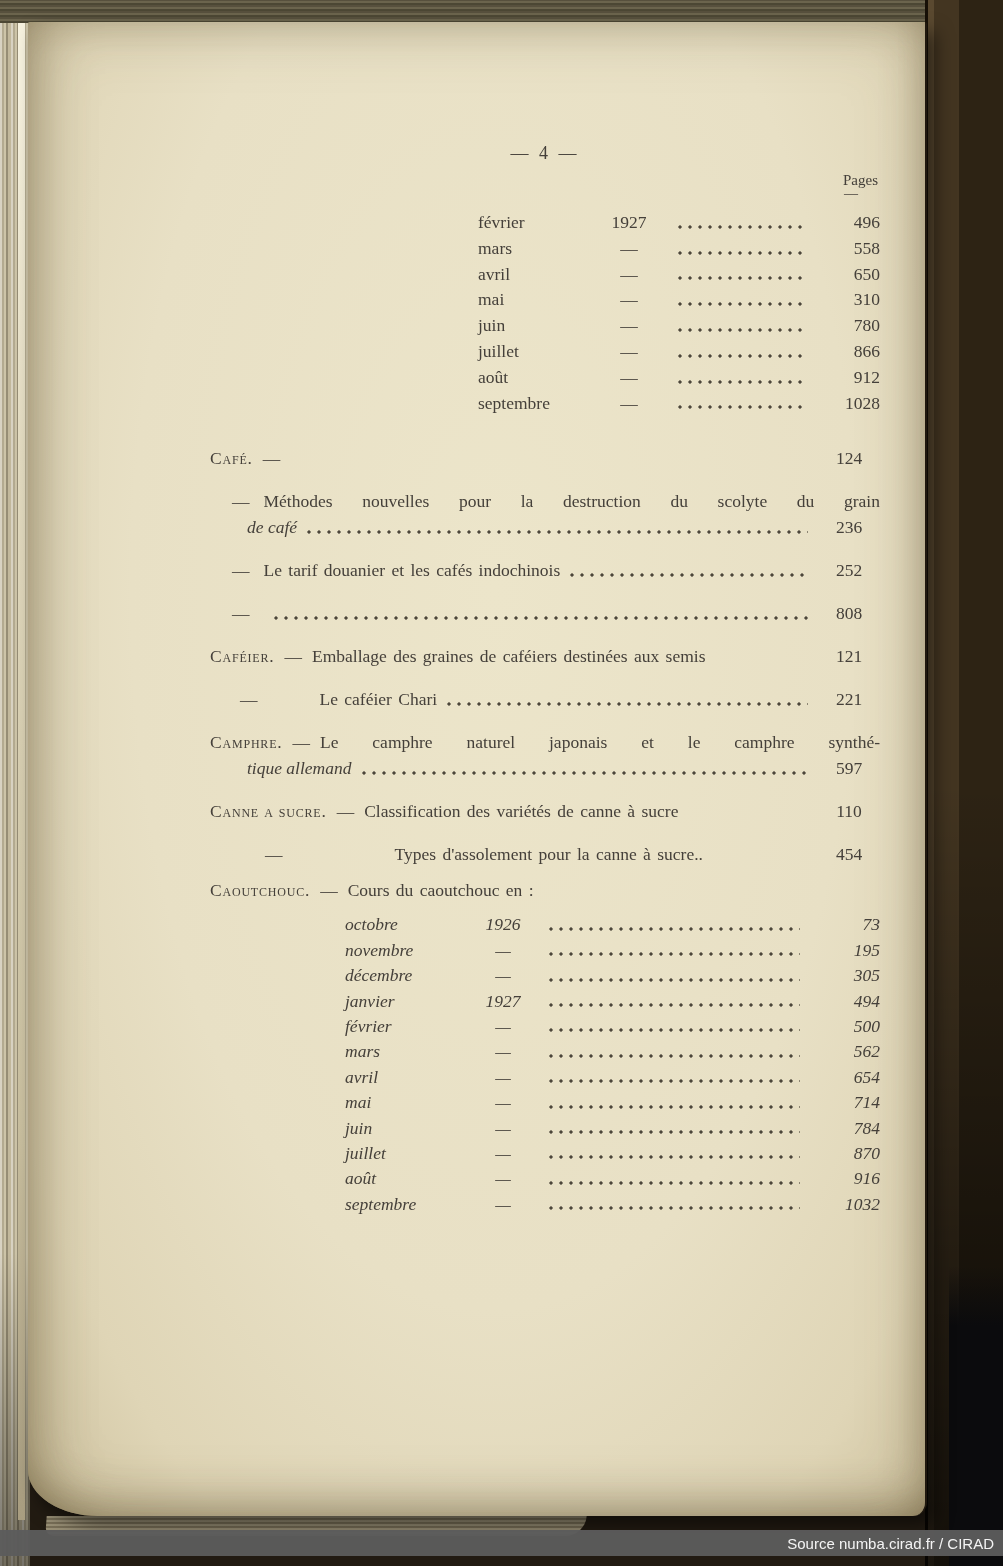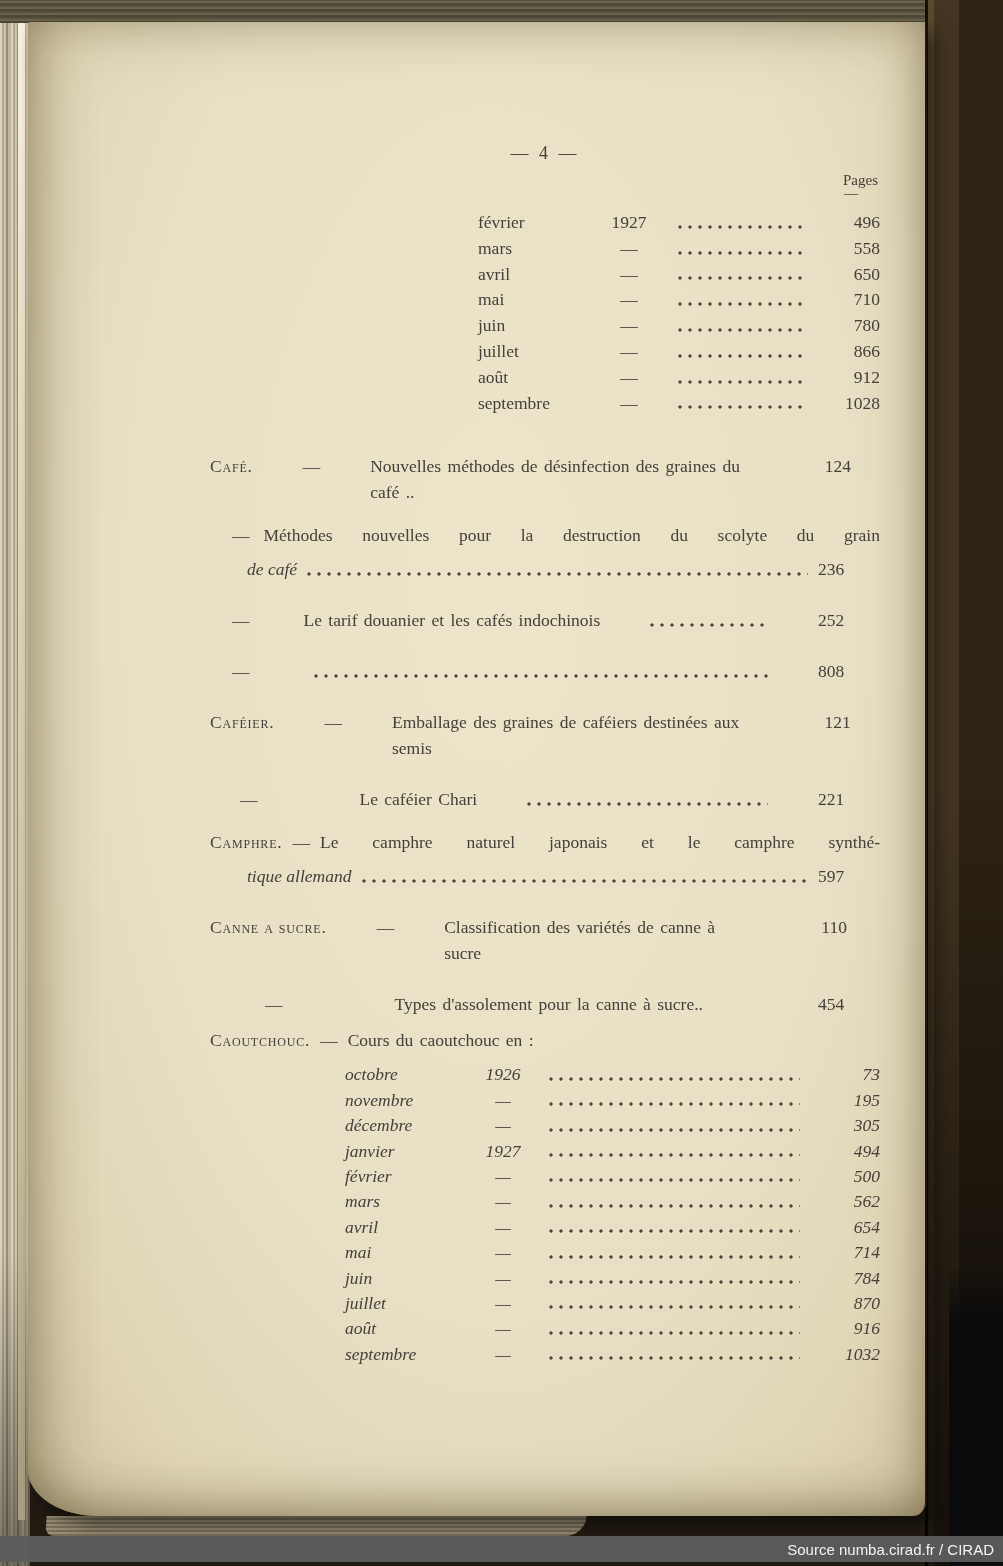--- a/index.html
+++ b/index.html
@@ -75,35 +75,35 @@
   .months.caout .pcol{width:70px;}
   .leader{
     flex:1;height:4px;margin:0 10px;align-self:flex-end;margin-bottom:6px;
     background-image:radial-gradient(circle at 2px 2px,#4c463a 1.35px,rgba(0,0,0,0) 1.9px);
     background-size:10px 4px;background-repeat:repeat-x;
   }
   .gap{flex:1;}
   .entries{margin-top:30px;}
   .erow{display:flex;align-items:baseline;line-height:26px;}
   .eblock{margin-bottom:17px;}
-  .m17{margin-bottom:17px;gap:40px;}
+  .m17{margin-bottom:17px;}
   .m10{margin-bottom:10px;}
   .m8{margin-bottom:8px;text-align:right;}
   .term{font-variant:small-caps;letter-spacing:.8px;white-space:nowrap;}
   .dash{margin:0 10px;}
   .d-i1{margin-left:22px;margin-right:14px;}
   .d-i3{margin-left:30px;margin-right:62px;}
   .d-i4{margin-left:55px;margin-right:112px;}
   .i2{margin-left:37px;white-space:nowrap;font-style:italic;}
   .etext{word-spacing:2px;}
   .just{flex:1;text-align:justify;text-align-last:justify;}
-  .pcolE{width:62px;text-align:left;white-space:nowrap;margin-top:8px;}
+  .pcolE{width:62px;text-align:center;white-space:nowrap;}
   
   .footer-bar{
-    position:absolute;left:0;bottom:4px;width:100%;height:26px;box-sizing:border-box;
+    position:absolute;left:0;bottom:10px;width:100%;height:26px;box-sizing:border-box;
     background:rgba(92,92,92,.96);
     display:flex;align-items:center;justify-content:flex-end;padding-right:9px;
     font-family:"Liberation Sans","DejaVu Sans",sans-serif;font-size:15px;color:#f4f4f4;
   }
 </style>
 </head>
 <body>
 
 <div class="scan">
   <div class="edge-left"></div>
@@ -138,21 +138,21 @@
         <div class="mrow">
           <span class="mcol">avril</span>
           <span class="ycol">—</span>
           <span class="leader"></span>
           <span class="pcol">650</span>
         </div>
         <div class="mrow">
           <span class="mcol">mai</span>
           <span class="ycol">—</span>
           <span class="leader"></span>
-          <span class="pcol">710</span>
+          <span class="pcol">310</span>
         </div>
         <div class="mrow">
           <span class="mcol">juin</span>
           <span class="ycol">—</span>
           <span class="leader"></span>
           <span class="pcol">780</span>
         </div>
         <div class="mrow">
           <span class="mcol">juillet</span>
           <span class="ycol">—</span>
@@ -171,21 +171,20 @@
           <span class="leader"></span>
           <span class="pcol">1028</span>
         </div>
       </div>
 
       <div class="entries">
 
         <div class="erow m17">
           <span class="term">Café.</span>
           <span class="dash">—</span>
-          <span class="etext">Nouvelles méthodes de désinfection des graines du café ..</span>
           <span class="gap"></span>
           <span class="pcolE">124</span>
         </div>
 
         <div class="eblock">
           <div class="erow">
             <span class="dash d-i1">—</span>
             <span class="etext just">Méthodes nouvelles pour la destruction du scolyte du grain</span>
           </div>
           <div class="erow">

